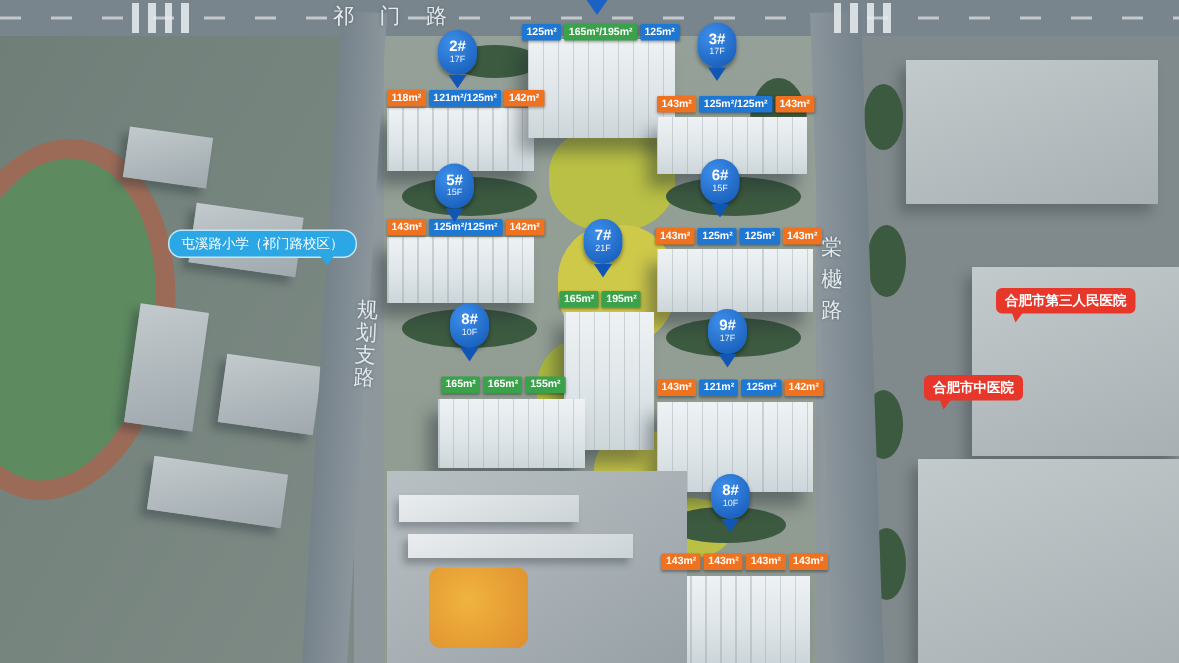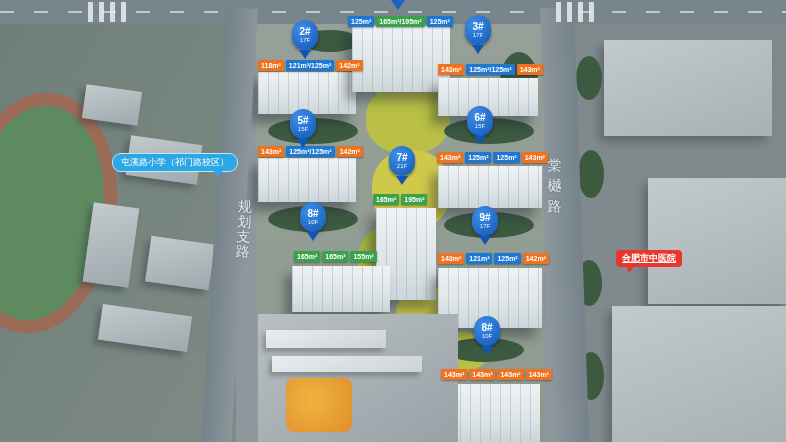--- a/index.html
+++ b/index.html
@@ -129,20 +129,21 @@
   <div class="abs tower" style="left:376px;top:208px;width:60px;height:92px;"></div>
   <div class="abs tower" style="left:292px;top:266px;width:98px;height:46px;"></div>
   <div class="abs tower" style="left:438px;top:268px;width:104px;height:60px;"></div>
   <div class="abs tower" style="left:440px;top:384px;width:100px;height:58px;"></div>
 
   <div class="abs kg" style="left:258px;top:314px;width:200px;height:128px;"></div>
   <div class="abs kg-roof" style="left:266px;top:330px;width:120px;height:18px;"></div>
   <div class="abs kg-roof" style="left:272px;top:356px;width:150px;height:16px;"></div>
   <div class="abs pg" style="left:286px;top:378px;width:66px;height:54px;"></div>
 
+  <div class="abs road-label rl-top">祁门路</div>
   <div class="abs road-label rl-left">规划支路</div>
   <div class="abs road-label rl-right">棠樾路</div>
 
   <div class="abs pin-tip" style="left:391px;top:0;"></div>
 
   <div class="abs chips" style="left:348px;top:16px;">
     <span class="chip b">125m²</span>
     <span class="chip g">165m²/195m²</span>
     <span class="chip b">125m²</span>
   </div>
@@ -240,15 +241,16 @@
   </div>
   <div class="abs pin" style="left:474px;top:316px;">
     <div class="pin-head">
       <span class="pin-no">8#</span>
       <span class="pin-fl">10F</span>
     </div>
     <div class="pin-tail"></div>
   </div>
 
   <div class="abs bubble bubble-school" style="left:112px;top:153px;">屯溪路小学（祁门路校区）</div>
-  <div class="abs bubble bubble-hosp" style="left:616px;top:250px;text-decoration:underline;">合肥市中医院</div>
+  <div class="abs bubble bubble-hosp" style="left:664px;top:192px;">合肥市第三人民医院</div>
+  <div class="abs bubble bubble-hosp" style="left:616px;top:250px;">合肥市中医院</div>
 
 </div>
 
 </body></html>

